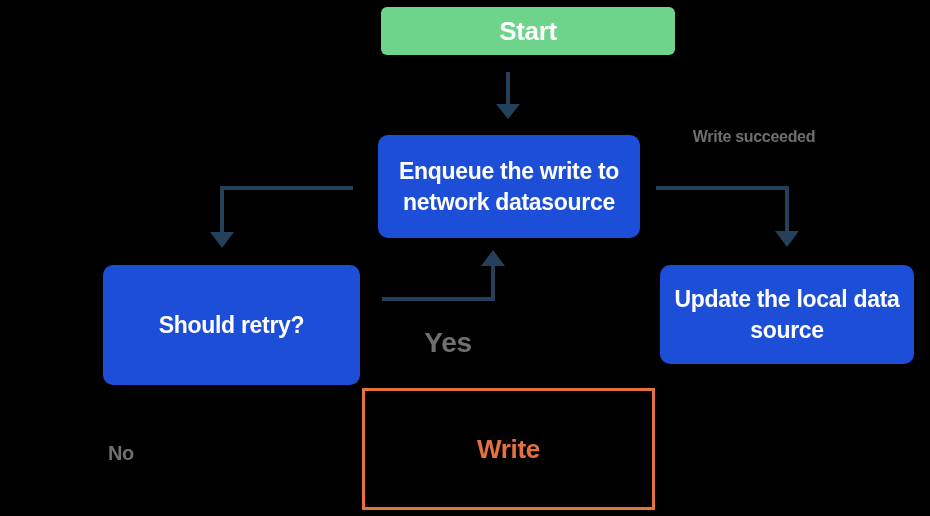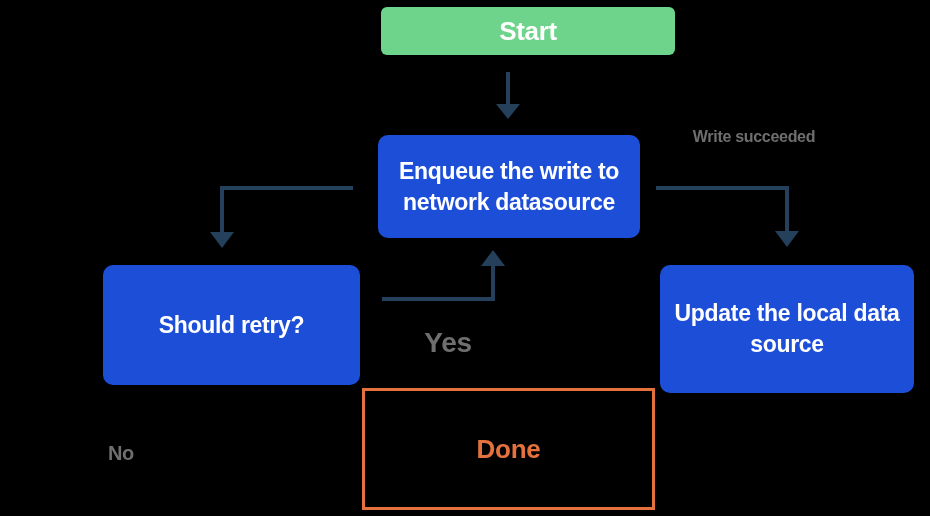--- a/index.html
+++ b/index.html
@@ -68,21 +68,21 @@
   .node--should-retry {
     left: 103px;
     top: 265px;
     width: 257px;
     height: 120px;
   }
   .node--update-local {
     left: 660px;
     top: 265px;
     width: 254px;
-    height: 128px;
+    height: 99px;
   }
   .node--done {
     left: 362px;
     top: 388px;
     width: 293px;
     height: 122px;
     background: transparent;
     border: 3px solid #E5713D;
     color: #E5713D;
     font-size: 26px;
@@ -148,21 +148,21 @@
   </svg>
 
   <div class="node node--start">Start</div>
 
   <div class="node node--solid node--enqueue">Enqueue the write to network datasource</div>
 
   <div class="node node--solid node--should-retry">Should retry?</div>
 
   <div class="node node--solid node--update-local">Update the local data source</div>
 
-  <div class="node node--done">Done</div>
+  <div class="node node--done">Write</div>
 
 
   <div class="edge-label edge-label--write-succeeded">Write succeeded</div>
 
   <div class="edge-label edge-label--yes">Yes</div>
 
   <div class="edge-label edge-label--no">No</div>
 
 </div>
 

